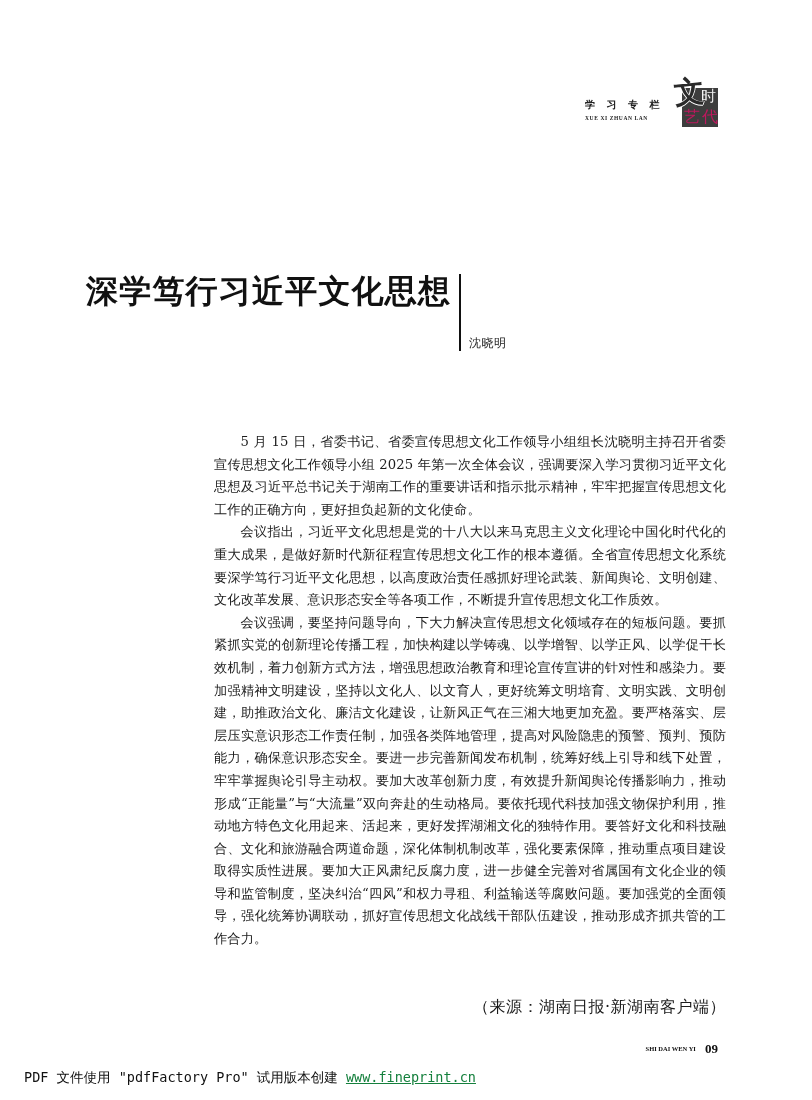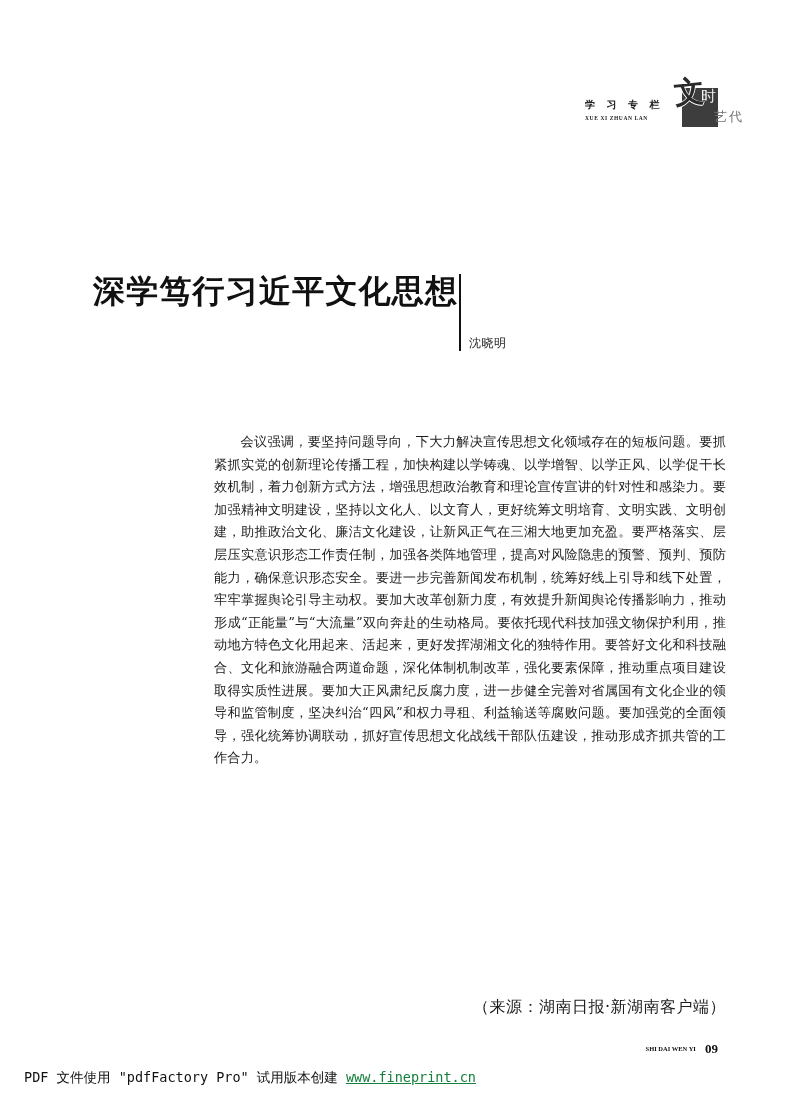--- a/index.html
+++ b/index.html
@@ -64,44 +64,43 @@
       font-family: "DejaVu Sans", sans-serif;
       font-size: 15px;
       color: #f2f2f2;
       line-height: 17px;
     }
     .logo .ch-yidai {
       position: absolute;
       left: 16px;
       top: 30px;
       font-family: "DejaVu Sans", sans-serif;
-      font-size: 13px;
+      font-size: 16px;
       letter-spacing: 2px;
-      color: #737373;
+      color: #be185d;
       line-height: 17px;
       white-space: nowrap;
-      margin-left: 30px;
     }
     .logo .ch-wen {
       position: absolute;
       left: 6px;
       top: -2px;
       font-family: "DejaVu Serif", serif;
       font-weight: bold;
       font-size: 30px;
       color: #2a2a2a;
       line-height: 32px;
       transform: rotate(-6deg);
       text-shadow: 1px 0 0 #fff, -1px 0 0 #fff, 0 1px 0 #fff;
     }
 
     
     .title-block {
       position: absolute;
-      left: 93px;
+      left: 86px;
       top: 272px;
     }
     .title-line {
       font-family: "DejaVu Serif", "Liberation Serif", serif;
       font-weight: bold;
       font-size: 32px;
       line-height: 38px;
       color: #111;
       letter-spacing: 1.2px;
       white-space: nowrap;
@@ -205,20 +204,22 @@
   <span class="ch-wen">文</span>
 </div>
 
 <div class="title-block">
   <div class="title-line">深学笃行习近平文化思想</div>
 </div>
 <div class="title-divider"></div>
 <div class="author">沈晓明</div>
 
 <div class="body-text">
+  <p class="para">5 月 15 日，省委书记、省委宣传思想文化工作领导小组组长沈晓明主持召开省委宣传思想文化工作领导小组 2025 年第一次全体会议，强调要深入学习贯彻习近平文化思想及习近平总书记关于湖南工作的重要讲话和指示批示精神，牢牢把握宣传思想文化工作的正确方向，更好担负起新的文化使命。</p>
+  <p class="para">会议指出，习近平文化思想是党的十八大以来马克思主义文化理论中国化时代化的重大成果，是做好新时代新征程宣传思想文化工作的根本遵循。全省宣传思想文化系统要深学笃行习近平文化思想，以高度政治责任感抓好理论武装、新闻舆论、文明创建、文化改革发展、意识形态安全等各项工作，不断提升宣传思想文化工作质效。</p>
   <p class="para">会议强调，要坚持问题导向，下大力解决宣传思想文化领域存在的短板问题。要抓紧抓实党的创新理论传播工程，加快构建以学铸魂、以学增智、以学正风、以学促干长效机制，着力创新方式方法，增强思想政治教育和理论宣传宣讲的针对性和感染力。要加强精神文明建设，坚持以文化人、以文育人，更好统筹文明培育、文明实践、文明创建，助推政治文化、廉洁文化建设，让新风正气在三湘大地更加充盈。要严格落实、层层压实意识形态工作责任制，加强各类阵地管理，提高对风险隐患的预警、预判、预防能力，确保意识形态安全。要进一步完善新闻发布机制，统筹好线上引导和线下处置，牢牢掌握舆论引导主动权。要加大改革创新力度，有效提升新闻舆论传播影响力，推动形成“正能量”与“大流量”双向奔赴的生动格局。要依托现代科技加强文物保护利用，推动地方特色文化用起来、活起来，更好发挥湖湘文化的独特作用。要答好文化和科技融合、文化和旅游融合两道命题，深化体制机制改革，强化要素保障，推动重点项目建设取得实质性进展。要加大正风肃纪反腐力度，进一步健全完善对省属国有文化企业的领导和监管制度，坚决纠治“四风”和权力寻租、利益输送等腐败问题。要加强党的全面领导，强化统筹协调联动，抓好宣传思想文化战线干部队伍建设，推动形成齐抓共管的工作合力。</p>
 </div>
 
 <div class="source">（来源：湖南日报·新湖南客户端）</div>
 
 <div class="folio">
   <span class="mag">SHI DAI WEN YI</span>
   <span class="page-num">09</span>
 </div>
 

